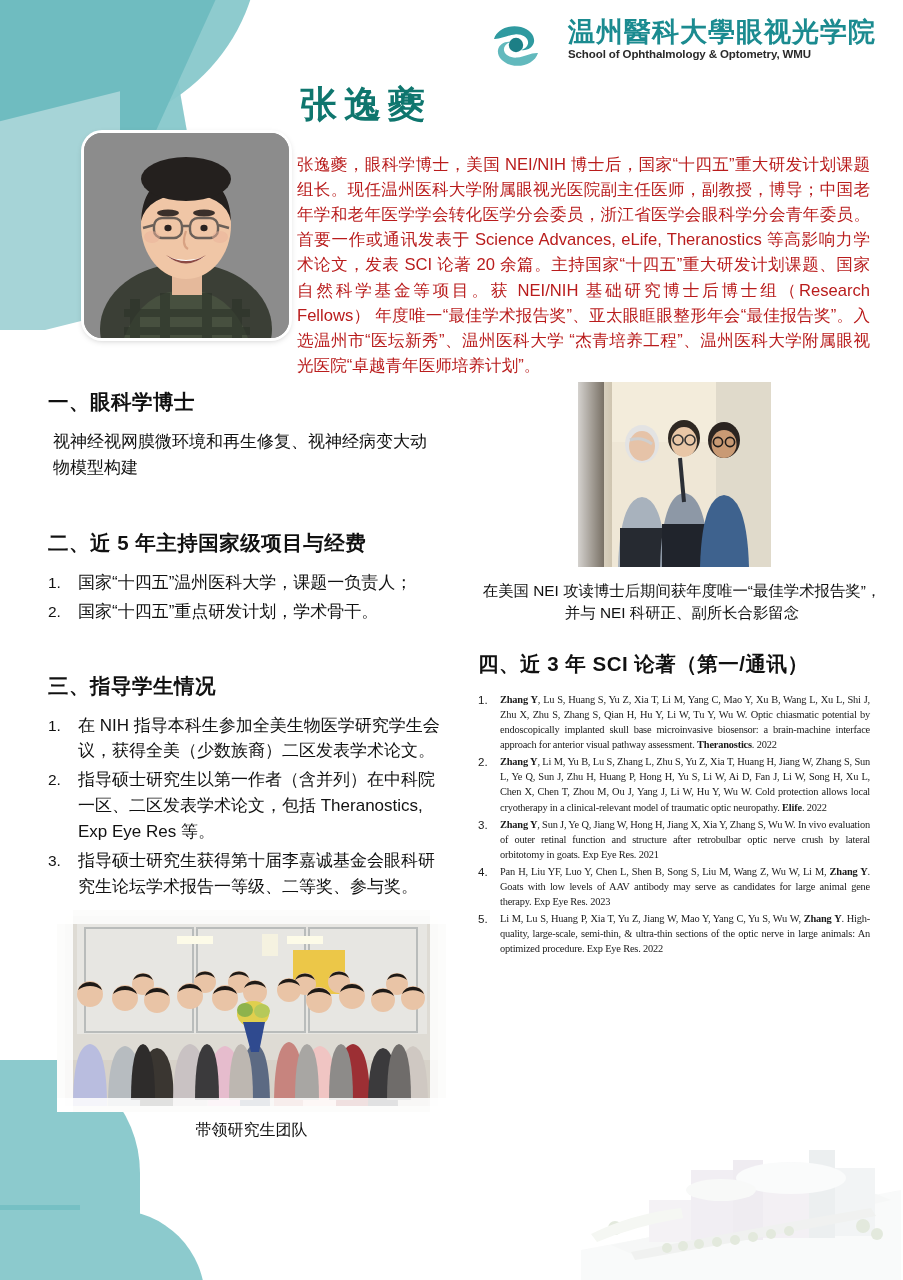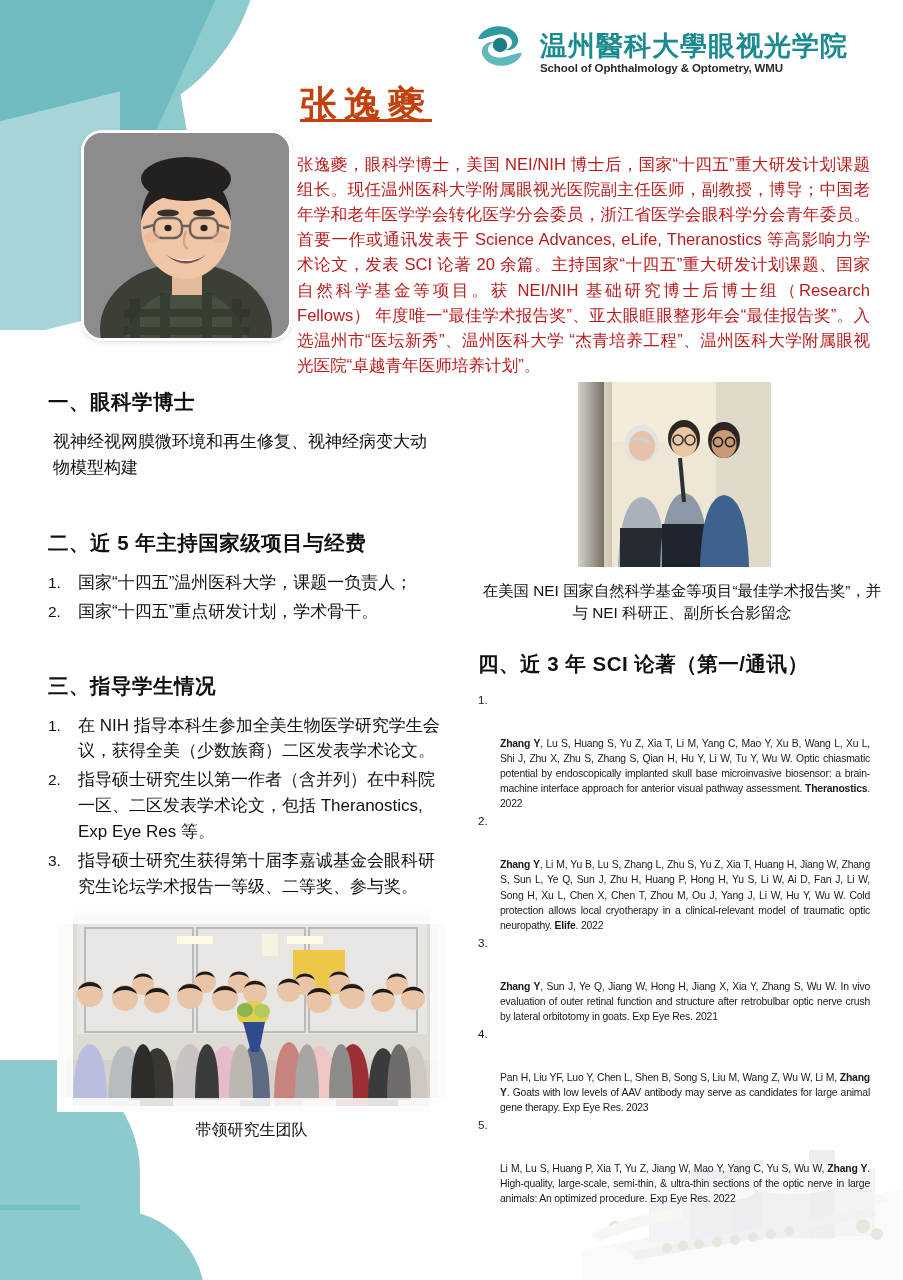--- a/index.html
+++ b/index.html
@@ -31,30 +31,30 @@
   .bl-a{position:absolute;left:-80px;bottom:42px;width:220px;height:185px;
         background:#8ccacd;border-radius:0 120px 0 0;}
   .bl-b{position:absolute;left:-10px;bottom:-40px;width:215px;height:110px;
         background:#8ccacd;border-radius:0 90px 0 0;}
   .bl-c{position:absolute;left:-120px;bottom:-40px;width:200px;height:115px;
         background:#76c0c4;}
 
   .cityscape{right:2px;bottom:0px;width:330px;height:150px;opacity:.34;}
 
   
-  .logo-row{position:absolute;left:472px;top:18px;display:flex;align-items:flex-end;gap:12px;}
+  .logo-row{position:absolute;left:488px;top:18px;display:flex;align-items:flex-start;gap:24px;}
   .logo-mark{width:56px;height:56px;flex:0 0 auto;}
   .logo-text{display:flex;flex-direction:column;line-height:1;}
   .logo-cn{font-family:"DejaVu Sans",sans-serif;font-size:27px;font-weight:700;
            color:#1b8b90;letter-spacing:1px;}
   .logo-en{font-size:11.5px;font-weight:700;color:#2a2a2a;margin-top:4px;letter-spacing:-0.1px;}
 
   .name-line{position:absolute;left:300px;top:80px;display:flex;align-items:center;gap:18px;}
   .cn-name{font-family:"DejaVu Serif","Liberation Serif",serif;font-weight:700;
-           font-size:37px;color:#c2410c;letter-spacing:7px;text-decoration:underline;}
+           font-size:37px;color:#0f766e;letter-spacing:7px;}
   .email-wrap{display:flex;align-items:center;gap:7px;font-size:23px;color:#111;}
   .mail-ico{width:25px;height:18px;flex:0 0 auto;}
 
   .portrait{position:absolute;left:84px;top:133px;width:205px;height:205px;
             border-radius:18px;overflow:hidden;background:#8a8a8a;
             box-shadow:0 0 0 3px #fff, 0 2px 7px rgba(0,0,0,.28);}
   .portrait svg{display:block;}
 
   .bio{position:absolute;left:297px;top:135px;width:573px;
        font-size:16.6px;line-height:1.52;text-align:justify;color:#b91c1c;
@@ -72,22 +72,22 @@
   ol.numlist{margin:0;padding:0;list-style:none;}
   ol.numlist li{display:flex;font-size:17px;line-height:1.52;margin-bottom:3px;color:#111;}
   ol.numlist li .num{width:30px;flex:0 0 30px;font-size:15.5px;padding-top:1px;}
   ol.numlist li .txt{flex:1;}
 
   
   ol.pubs{margin:0;padding:0;list-style:none;}
   ol.pubs li{display:flex;font-size:11.6px;line-height:1.45;margin-bottom:2px;}
   ol.pubs li .num{width:22px;flex:0 0 22px;font-size:11.6px;}
   ol.pubs li .txt{flex:1;text-align:justify;
-      font-family:Liberation Sans, sans-serif;
-      font-size:10.4px;letter-spacing:-0.2px;margin-top:44px;}
+      font-family:Liberation Serif, serif;
+      font-size:10.4px;letter-spacing:-0.2px;}
   ol.pubs b{font-weight:700;}
 
   
   .nei-photo{position:absolute;left:566px;top:382px;width:205px;height:185px;overflow:hidden;}
   .nei-cap{position:absolute;left:482px;top:580px;width:400px;font-size:15.4px;
            line-height:1.45;color:#111;text-align:center;}
 
   .team-photo{position:absolute;left:57px;top:910px;width:389px;height:202px;overflow:hidden;}
   .team-cap{position:absolute;left:57px;top:1120px;width:389px;text-align:center;
             font-size:16px;color:#111;}
@@ -308,21 +308,21 @@
       </g>
       <rect x="0" y="0" width="46" height="185" fill="url(#fadeL)"></rect>
       <defs>
         <linearGradient id="fadeL" x1="0" x2="1">
           <stop offset="0" stop-color="#fff" stop-opacity="1"></stop>
           <stop offset="1" stop-color="#fff" stop-opacity="0"></stop>
         </linearGradient>
       </defs>
     </svg>
   </div>
-  <div class="nei-cap">在美国 NEI 国家自然科学基金等项目“最佳学术报告奖”，并与 NEI 科研正、副所长合影留念</div>
+  <div class="nei-cap">在美国 NEI 攻读博士后期间获年度唯一“最佳学术报告奖”，并与 NEI 科研正、副所长合影留念</div>
 
   <div class="team-photo">
     <svg width="389" height="202" viewBox="0 0 389 202">
       <rect width="389" height="202" fill="#e9e6e0"></rect>
       <rect x="8" y="6" width="373" height="190" rx="4" fill="#dedbd4"></rect>
       <rect x="20" y="14" width="350" height="110" fill="#e7e6e2"></rect>
       <g stroke="#b9bcbb" stroke-width="2" fill="none">
         <rect x="28" y="18" width="108" height="104"></rect>
           <rect x="140" y="18" width="108" height="104"></rect>
         <rect x="252" y="18" width="108" height="104"></rect>

